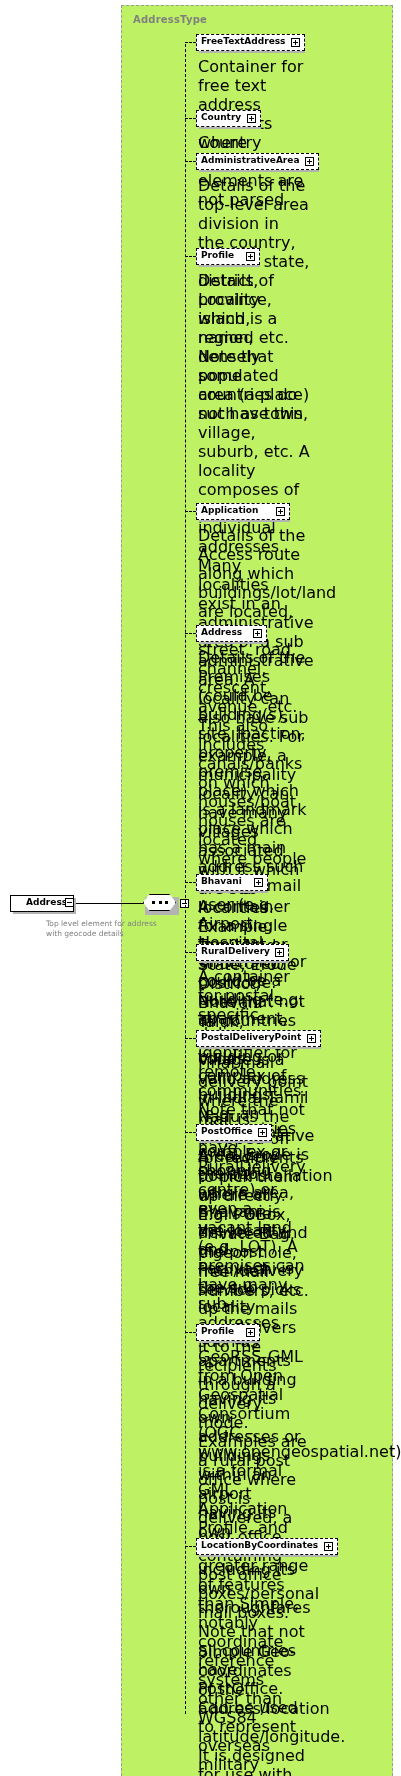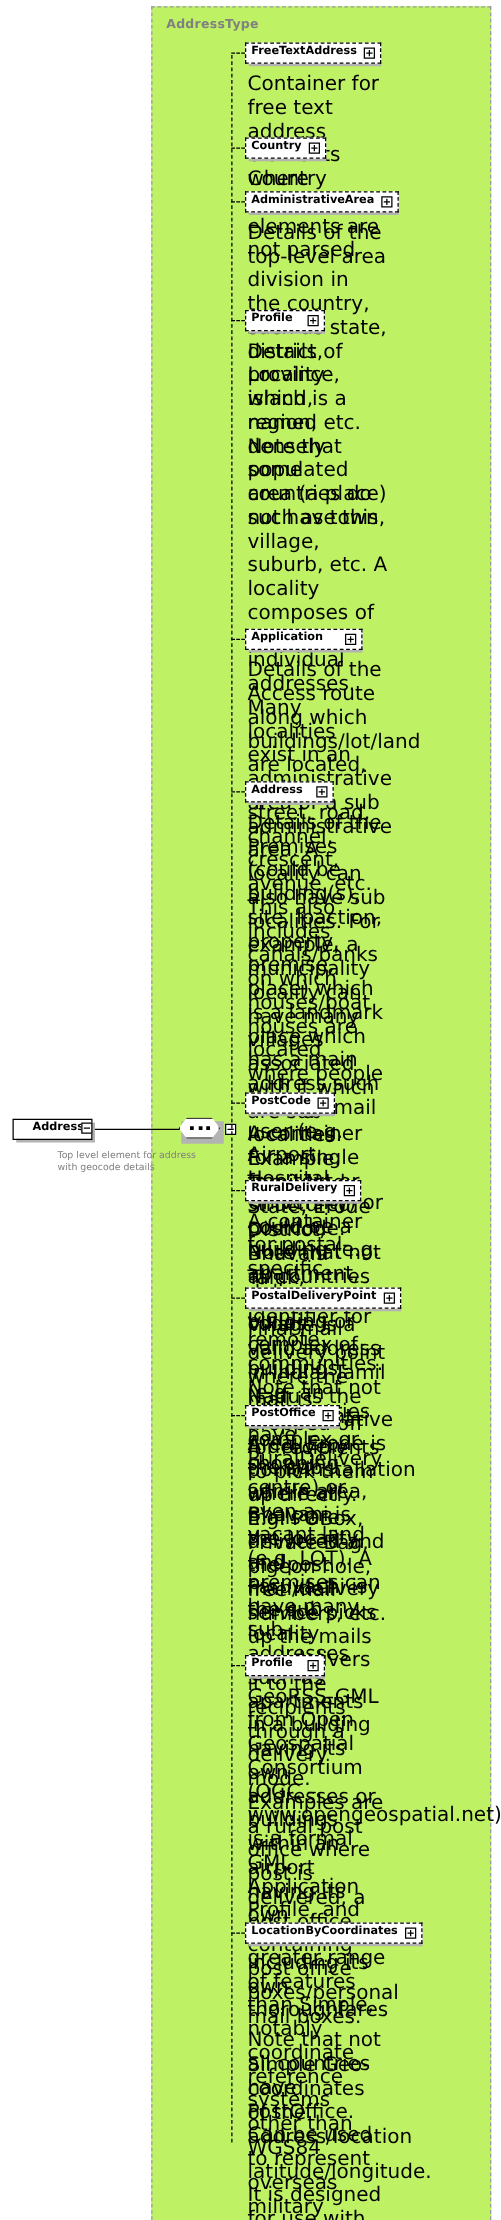--- a/index.html
+++ b/index.html
@@ -257,21 +257,21 @@
       <div class="shadow" style="width: 68px; height: 16px;"></div>
       <div class="box" style="width: 71px;"></div>
       <span class="label">Address</span>
       <span class="pm plus" style="left: 57px; top: 4px;"></span>
     </div>
     <div class="doc" style="position: absolute; left: 198px; top: 648px; width: 112px;">Details of the Premises (could be building(s), site, loaction, property, premise, place) which is a landmark place which has a main address such as large mail user (e.g. Airport, Hospital, University) or could be a building (e.g. apartment, house)  or a building or complex of buildings (e.g. an apartment complex or shopping centre) or even a vacant land (e.g. LOT). A premises can have many sub-addresses such as apartments in a building having its own addresses or buildings within an airport having its own addresses including its own thoroughfares</div>
     <div class="stub" style="left: 185px; top: 882px; width: 11px;"></div>
     <div class="child" style="left: 196px; top: 874px; width: 72px; height: 20px;">
       <div class="shadow" style="width: 69px; height: 16px;"></div>
       <div class="box" style="width: 72px;"></div>
-      <span class="label">PostCode</span>
+      <span class="label">Bhavani</span>
       <span class="pm plus" style="left: 58px; top: 4px;"></span>
     </div>
     <div class="doc" style="position: absolute; left: 198px; top: 897px; width: 112px;">A container for a single free text or structured postcode. Note that not all countries have post codes</div>
     <div class="stub" style="left: 185px; top: 952px; width: 11px;"></div>
     <div class="child" style="left: 196px; top: 944px; width: 93px; height: 20px;">
       <div class="shadow" style="width: 90px; height: 16px;"></div>
       <div class="box" style="width: 93px;"></div>
       <span class="label">RuralDelivery</span>
       <span class="pm plus" style="left: 79px; top: 4px;"></span>
     </div>

